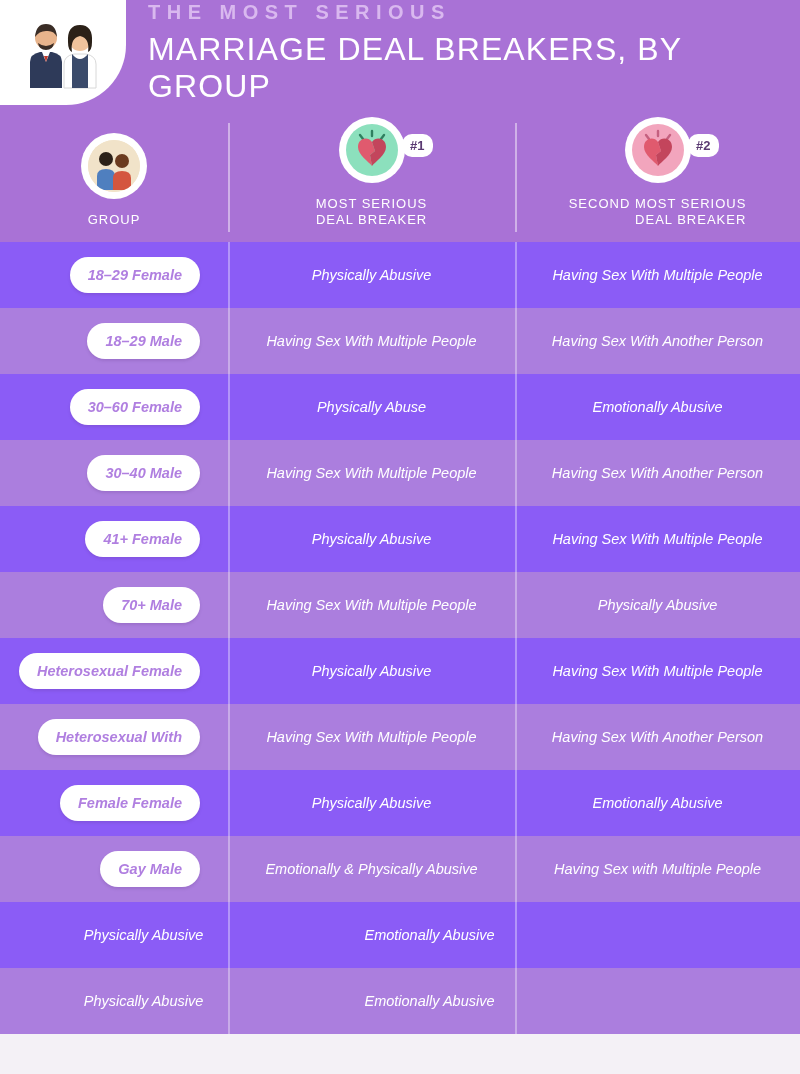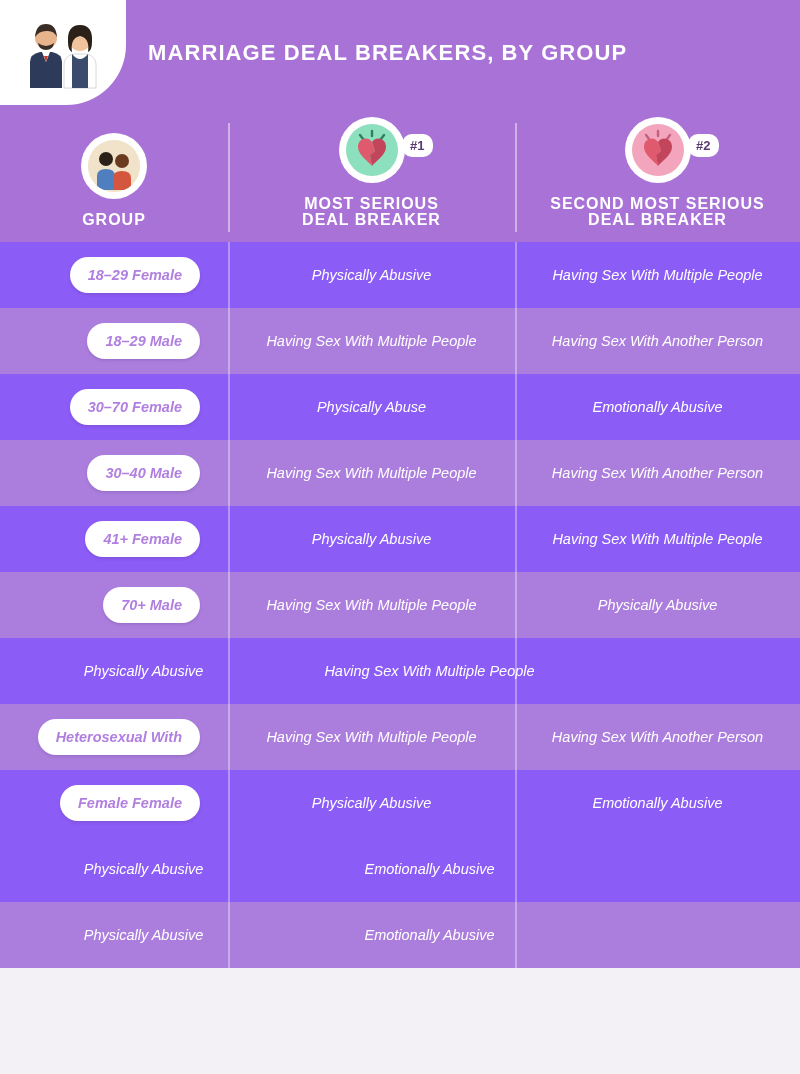--- a/index.html
+++ b/index.html
@@ -43,23 +43,23 @@
   }
   .kicker {
     color: #d9b8ef;
     font-size: 20px;
     letter-spacing: 6.5px;
     font-weight: bold;
     margin-bottom: 7px;
   }
   .title {
     color: #ffffff;
-    font-size: 22px;
+    font-size: 32px;
     letter-spacing: 1.1px;
-    font-weight: bold;
+    font-weight: normal;
   }
 
   
   .table-head {
     position: relative;
     height: 137px;
     background: #a972d6;
     display: flex;
   }
   .th {
@@ -75,24 +75,24 @@
   .th.second { width: 285px; }
   .th-divider {
     position: absolute;
     top: 18px;
     bottom: 10px;
     width: 2px;
     background: rgba(255,255,255,0.45);
   }
   .th-label {
     color: #ffffff;
-    font-size: 16px;
-    font-weight: bold;
+    font-size: 13px;
+    font-weight: normal;
     letter-spacing: 1px;
-    text-align: center;
+    text-align: right;
     line-height: 16px;
     text-transform: uppercase;
   }
   .circle-icon {
     width: 66px; height: 66px;
     border-radius: 50%;
     background: #ffffff;
     display: flex;
     align-items: center;
     justify-content: center;
@@ -186,20 +186,21 @@
         <path d="M15 21 Q16 8 26 8 Q36 8 37 21 Q34 14 26 15 Q19 15 15 21 Z" fill="#3a2d26"></path>
         <path d="M18 27 Q26 33 34 27 Q33 34 26 34 Q19 34 18 27 Z" fill="#3a2d26"></path>
 
         <path d="M44 72 L44 48 Q44 40 54 38 L66 38 Q76 40 76 48 L76 72 Z" fill="#ffffff" stroke="#d8d8d8" stroke-width="1"></path>
         <path d="M52 38 Q60 48 68 38 L68 72 L52 72 Z" fill="#3b4b6b"></path>
         <circle cx="60" cy="24" r="11" fill="#f0c39c"></circle>
         <path d="M48 26 Q47 9 60 9 Q73 9 72 26 Q72 34 68 36 Q70 22 60 20 Q50 22 52 36 Q48 34 48 26 Z" fill="#2b2118"></path>
       </svg>
     </div>
     <div class="header-text">
+      <div class="kicker">THE MOST SERIOUS</div>
       <div class="title">MARRIAGE DEAL BREAKERS, BY GROUP</div>
     </div>
   </div>
 
   <div class="table-head">
     <div class="th group">
       <div class="circle-icon">
         <div class="circle-inner inner-plain">
           <svg viewBox="0 0 52 52" width="52" height="52">
             <circle cx="26" cy="26" r="26" fill="#f1e3c9"></circle>
@@ -272,21 +273,21 @@
         <div class="cell-group">
           <div class="pill">18–29 Male</div>
         </div>
         <div class="row-divider" style="left: 228px;"></div>
         <div class="cell-ans cell-first">Having Sex With Multiple People</div>
         <div class="row-divider" style="left: 515px;"></div>
         <div class="cell-ans cell-second">Having Sex With Another Person</div>
       </div>
       <div class="row dark">
         <div class="cell-group">
-          <div class="pill">30–70 Female</div>
+          <div class="pill">30–60 Female</div>
         </div>
         <div class="row-divider" style="left: 228px;"></div>
         <div class="cell-ans cell-first">Physically Abuse</div>
         <div class="row-divider" style="left: 515px;"></div>
         <div class="cell-ans cell-second">Emotionally Abusive</div>
       </div>
       <div class="row light">
         <div class="cell-group">
           <div class="pill">30–40 Male</div>
         </div>
@@ -307,20 +308,23 @@
       <div class="row light">
         <div class="cell-group">
           <div class="pill">70+ Male</div>
         </div>
         <div class="row-divider" style="left: 228px;"></div>
         <div class="cell-ans cell-first">Having Sex With Multiple People</div>
         <div class="row-divider" style="left: 515px;"></div>
         <div class="cell-ans cell-second">Physically Abusive</div>
       </div>
       <div class="row dark">
+        <div class="cell-group">
+          <div class="pill">Heterosexual Female</div>
+        </div>
         <div class="row-divider" style="left: 228px;"></div>
         <div class="cell-ans cell-first">Physically Abusive</div>
         <div class="row-divider" style="left: 515px;"></div>
         <div class="cell-ans cell-second">Having Sex With Multiple People</div>
       </div>
       <div class="row light">
         <div class="cell-group">
           <div class="pill">Heterosexual With</div>
         </div>
         <div class="row-divider" style="left: 228px;"></div>
@@ -329,20 +333,29 @@
         <div class="cell-ans cell-second">Having Sex With Another Person</div>
       </div>
       <div class="row dark">
         <div class="cell-group">
           <div class="pill">Female Female</div>
         </div>
         <div class="row-divider" style="left: 228px;"></div>
         <div class="cell-ans cell-first">Physically Abusive</div>
         <div class="row-divider" style="left: 515px;"></div>
         <div class="cell-ans cell-second">Emotionally Abusive</div>
+      </div>
+      <div class="row light">
+        <div class="cell-group">
+          <div class="pill">Gay Male</div>
+        </div>
+        <div class="row-divider" style="left: 228px;"></div>
+        <div class="cell-ans cell-first">Emotionally &amp; Physically Abusive</div>
+        <div class="row-divider" style="left: 515px;"></div>
+        <div class="cell-ans cell-second">Having Sex with Multiple People</div>
       </div>
       <div class="row dark">
         <div class="row-divider" style="left: 228px;"></div>
         <div class="cell-ans cell-first">Physically Abusive</div>
         <div class="row-divider" style="left: 515px;"></div>
         <div class="cell-ans cell-second">Emotionally Abusive</div>
       </div>
       <div class="row light">
         <div class="row-divider" style="left: 228px;"></div>
         <div class="cell-ans cell-first">Physically Abusive</div>

